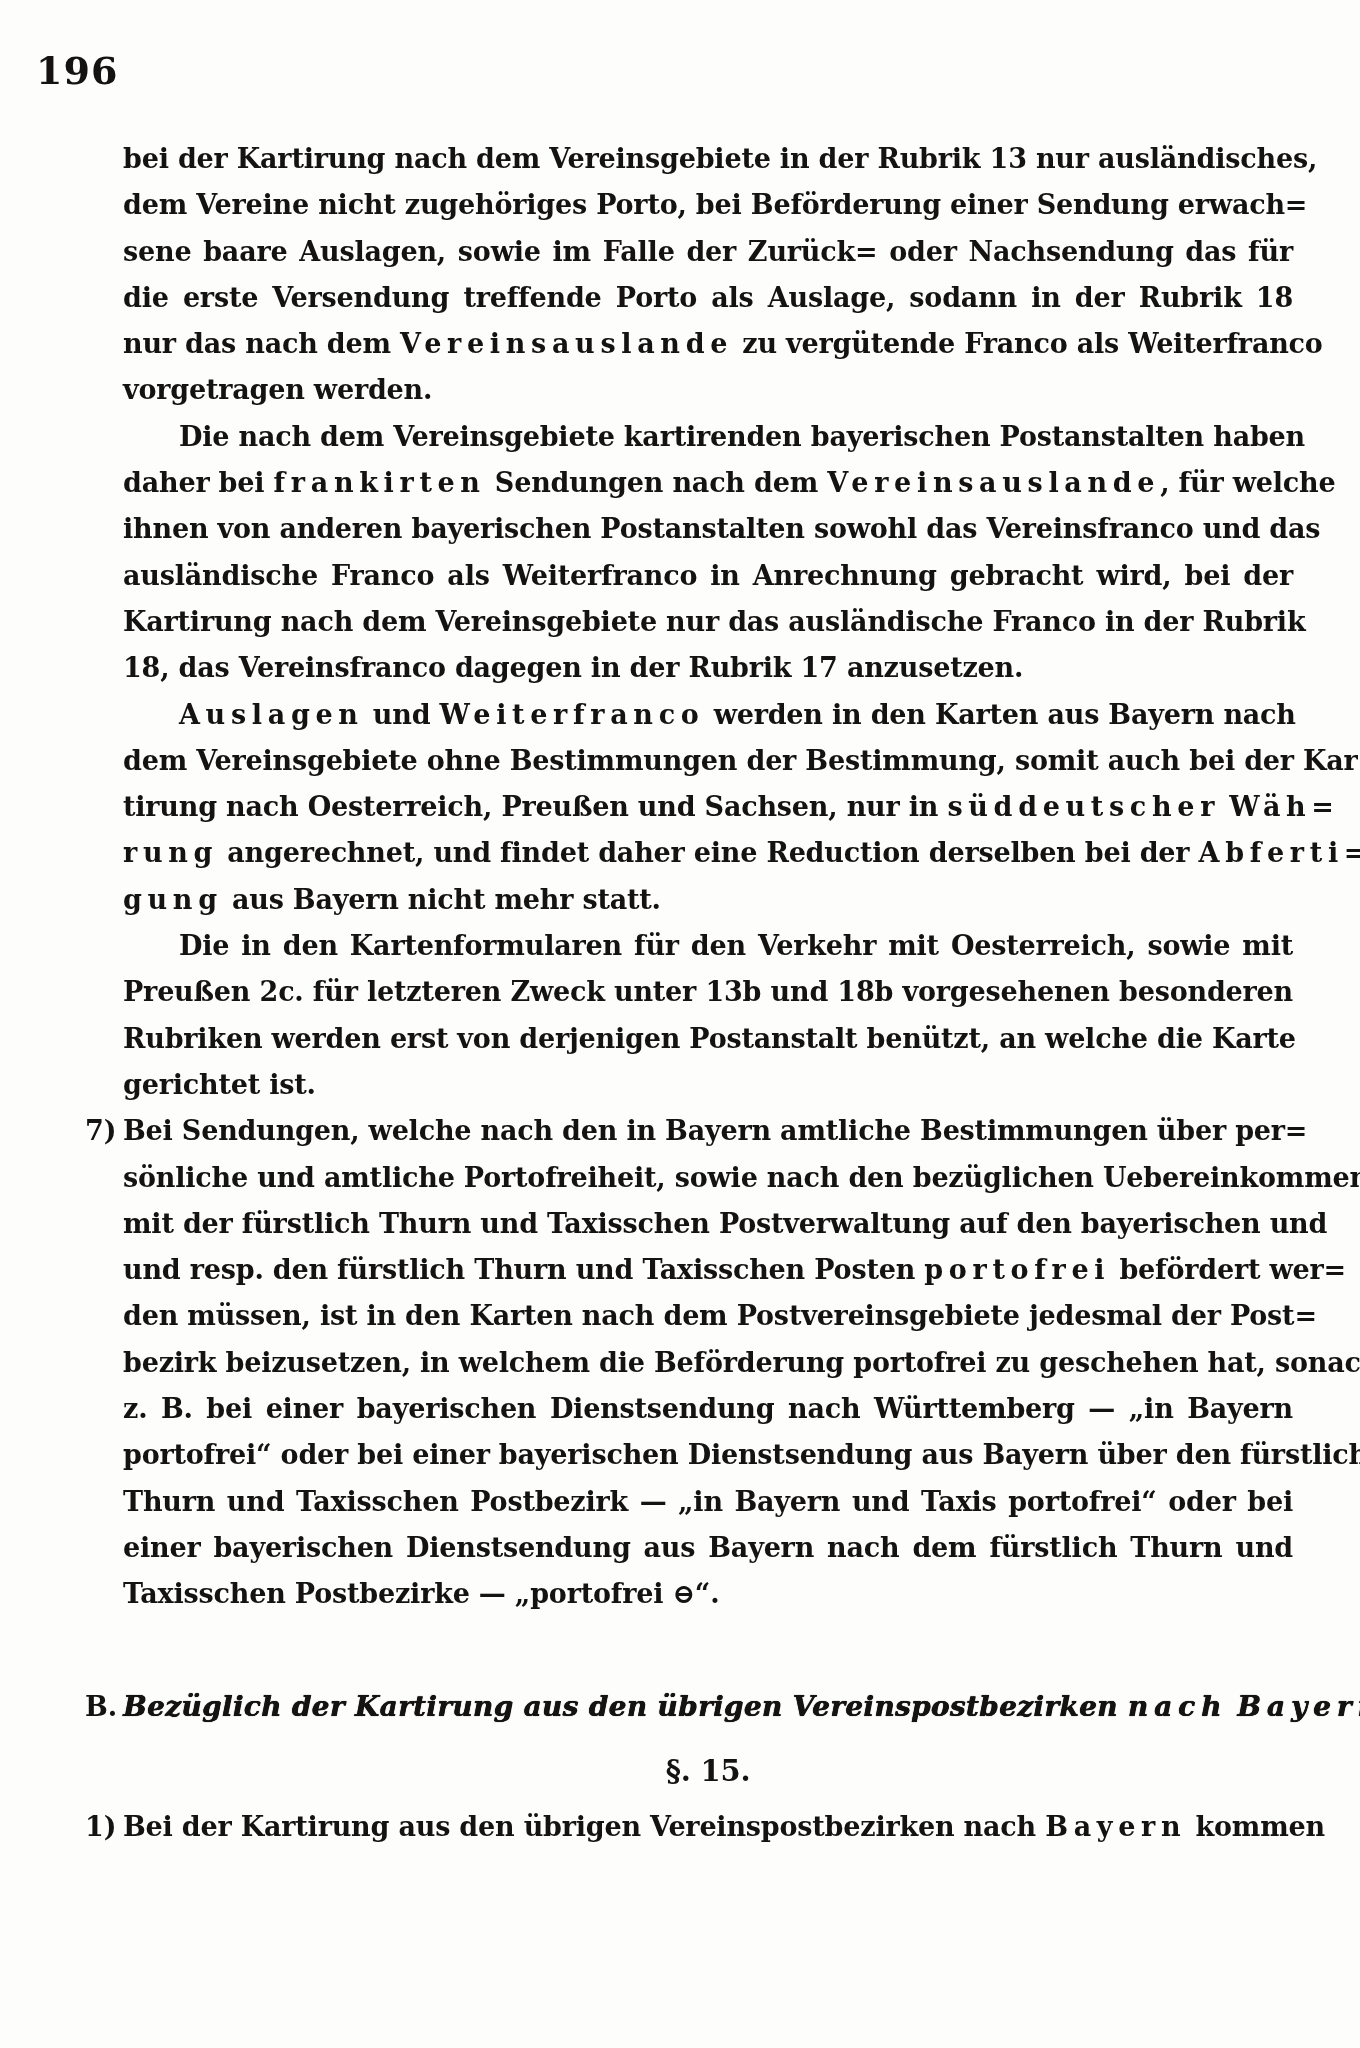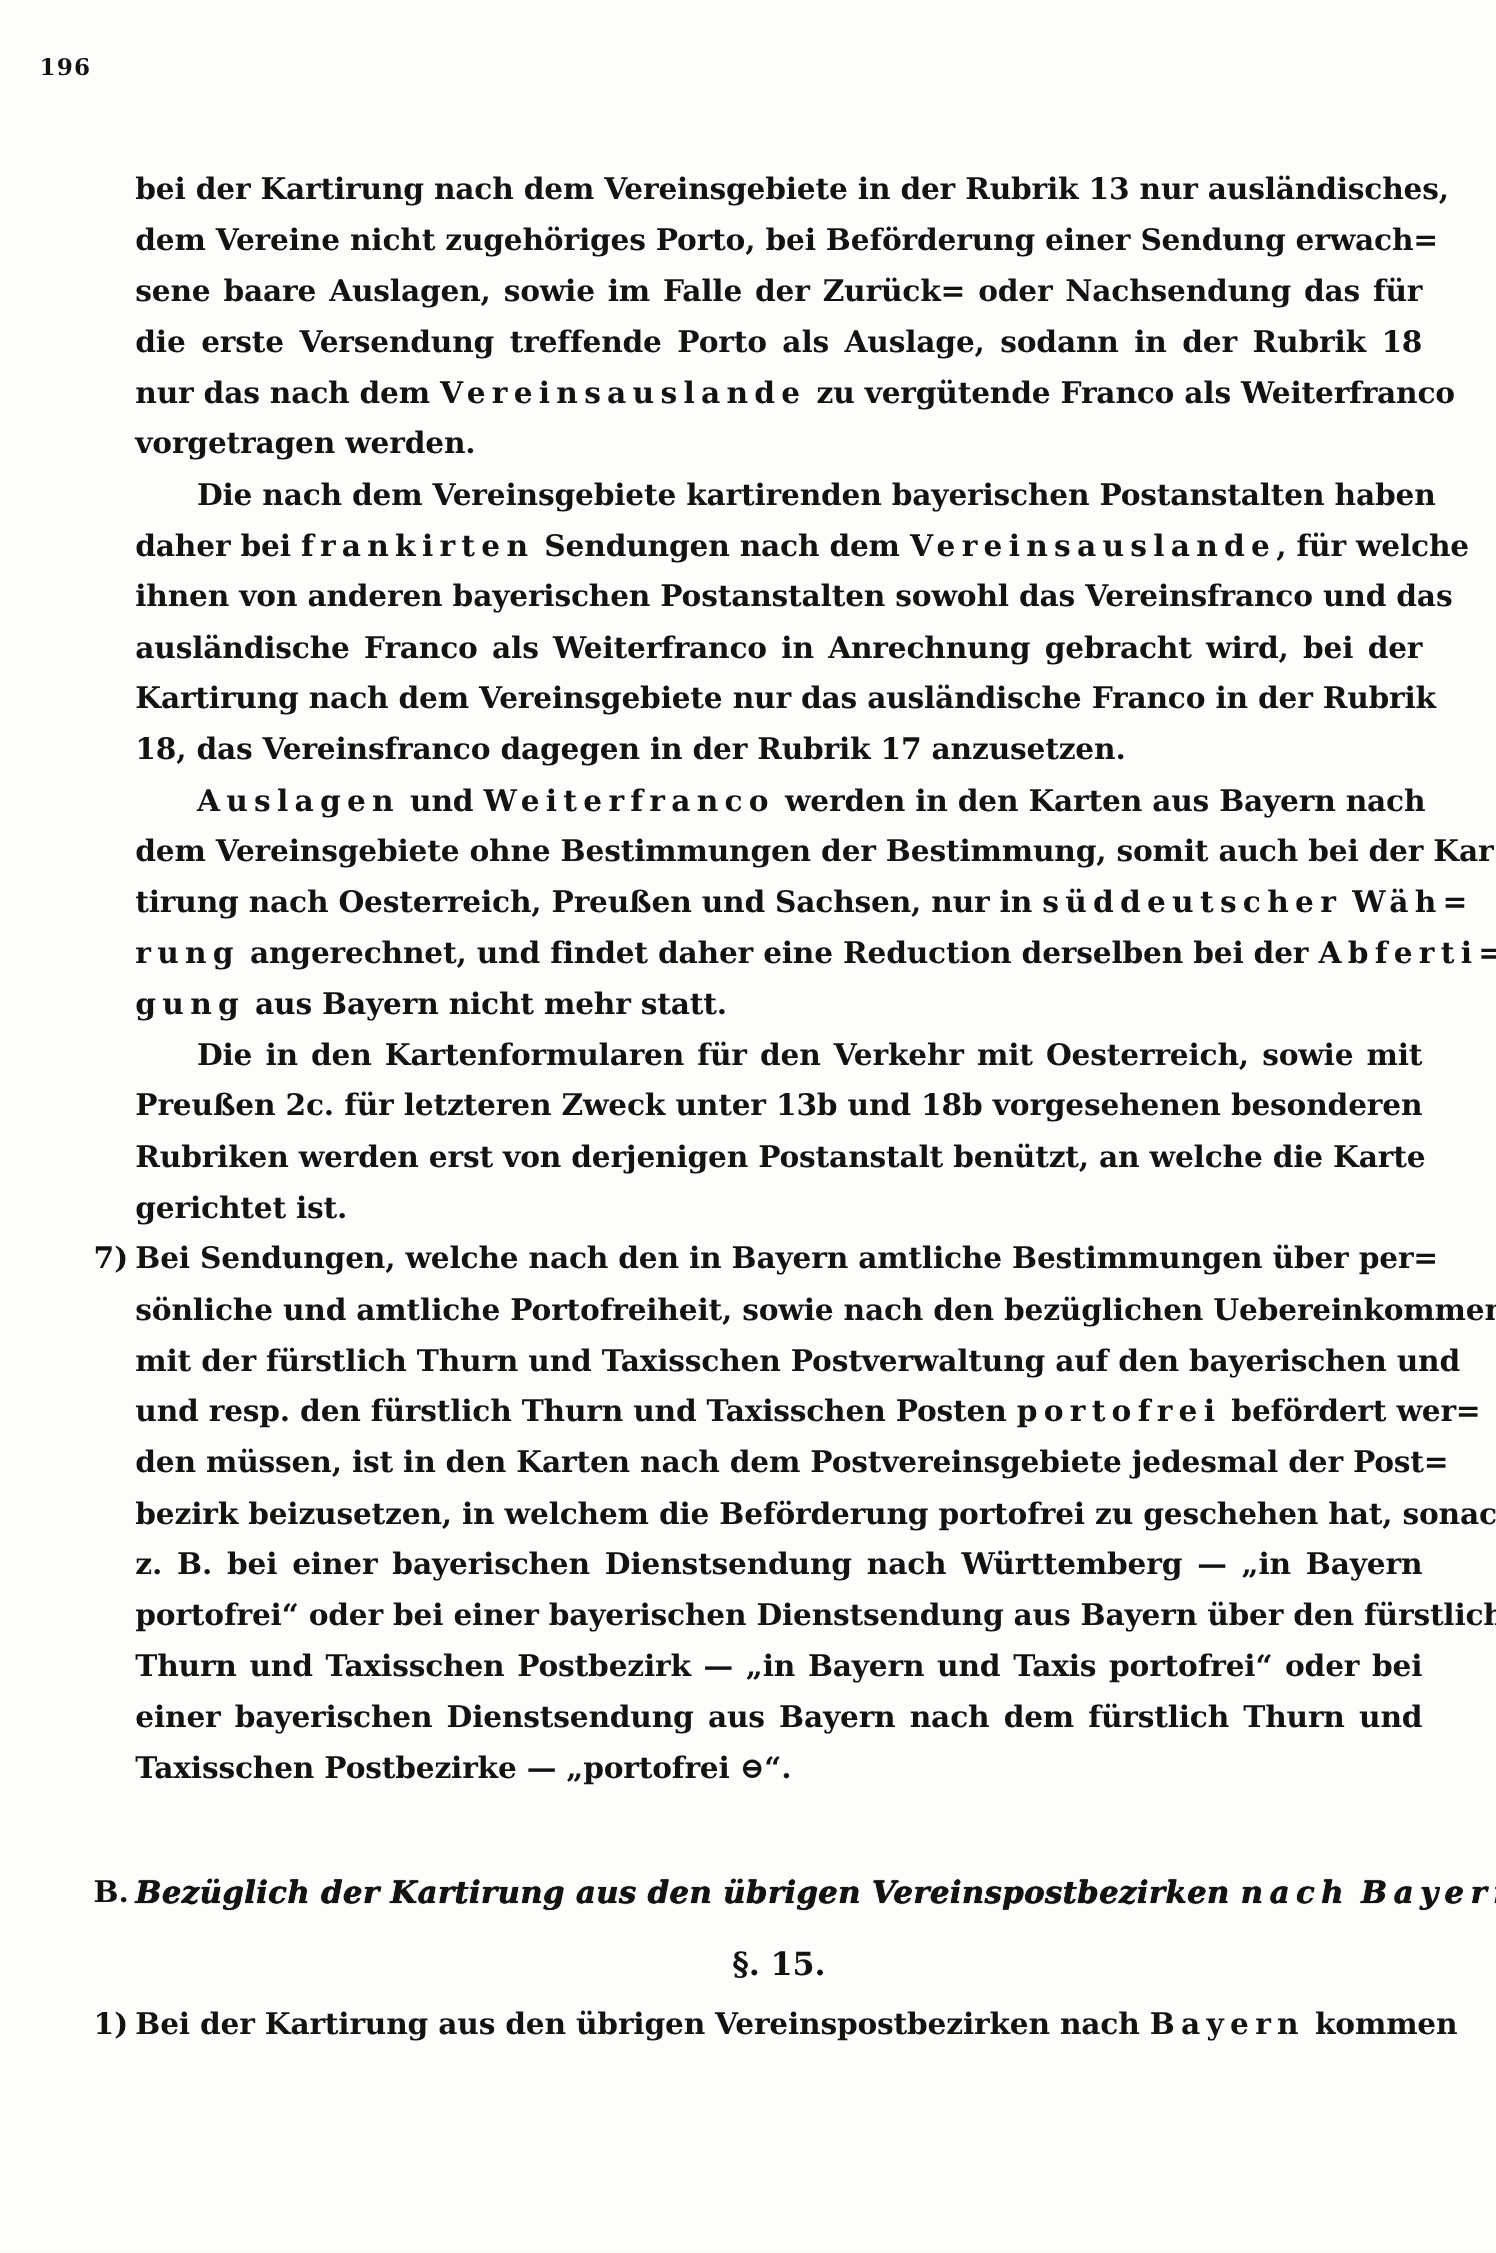--- a/index.html
+++ b/index.html
@@ -13,30 +13,29 @@
     height: 2048px;
     margin: 0 auto;
     background: #fdfdfc;
     color: #151312;
     overflow: hidden;
   }
   .page-number {
     position: absolute;
     left: 36px;
     top: 48px;
-    font-size: 21px;
+    font-size: 38px;
     font-weight: bold;
     letter-spacing: 1px;
   }
   .text-column {
     position: absolute;
     left: 123px;
     top: 136px;
     width: 1170px;
-    margin-top: 14px;
   }
   .block { position: relative; }
   .line {
     position: relative;
     height: 46.3px;
     line-height: 46.3px;
     font-size: 27px;
     font-weight: bold;
     letter-spacing: -0.2px;
     text-align: justify;

